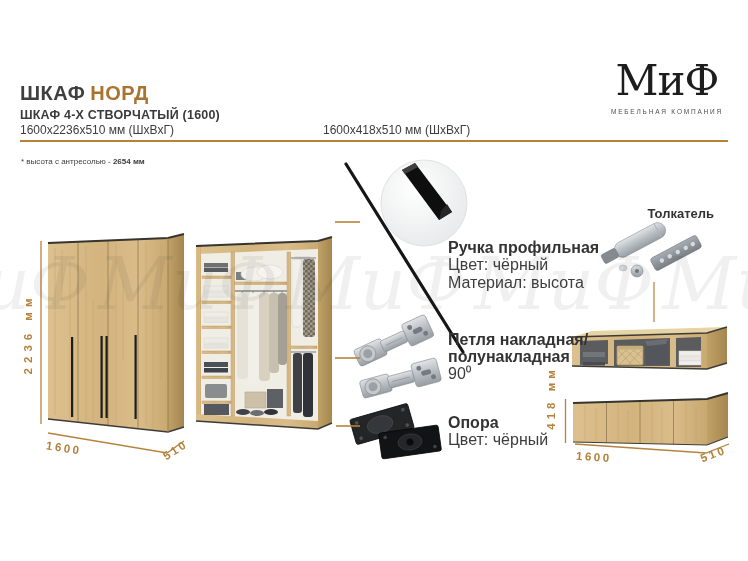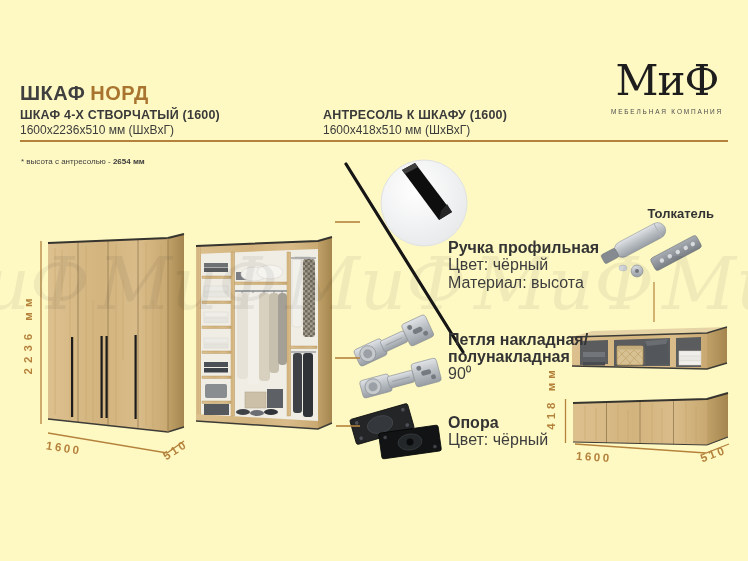--- a/index.html
+++ b/index.html
@@ -1,17 +1,17 @@
 <!DOCTYPE html>
 <html><head>
 <meta charset="utf-8">
 <style>
   html,body{margin:0;padding:0;background:#e9e9e9;}
   .page{
-    position:relative;width:748px;height:561px;background:#fef9c3;
+    position:relative;width:748px;height:561px;background:#ffffff;
     font-family:"Liberation Sans",sans-serif;overflow:hidden;margin:0 auto;
     color:#3b3b3b;
   }
   .abs{position:absolute;}
   
   .title{left:20px;top:82px;font-size:20px;font-weight:bold;letter-spacing:.5px;color:#3f3f3f;}
   .title .accent{color:#a9742f;margin-left:5px;}
   .logo-name{left:600px;top:58px;width:134px;text-align:center;
     font-family:"DejaVu Serif",serif;font-size:42px;color:#1d1d1d;letter-spacing:-1px;line-height:46px;}
   .logo-tagline{left:598px;top:108px;width:138px;text-align:center;
@@ -44,21 +44,20 @@
 <div class="page">
 
   <div class="abs title">
     <span>ШКАФ</span><span class="accent">НОРД</span>
   </div>
   <div class="abs logo-name">МиФ</div>
   <div class="abs logo-tagline">МЕБЕЛЬНАЯ КОМПАНИЯ</div>
 
   <div class="abs prod-name col1">ШКАФ 4-Х СТВОРЧАТЫЙ (1600)</div>
   <div class="abs prod-size col1">1600х2236х510 мм (ШхВхГ)</div>
-  <div class="abs prod-name col2">АНТРЕСОЛЬ К ШКАФУ (1600)</div>
   <div class="abs prod-size col2">1600х418х510 мм (ШхВхГ)</div>
 
   <div class="abs divider"></div>
   <div class="abs footnote">
     <span>* высота с антресолью - </span><b>2654 мм</b>
   </div>
 
   <svg class="art" width="748" height="561" viewBox="0 0 748 561">
     <defs>
       <linearGradient id="gw" x1="0" y1="0" x2="1" y2="0">

